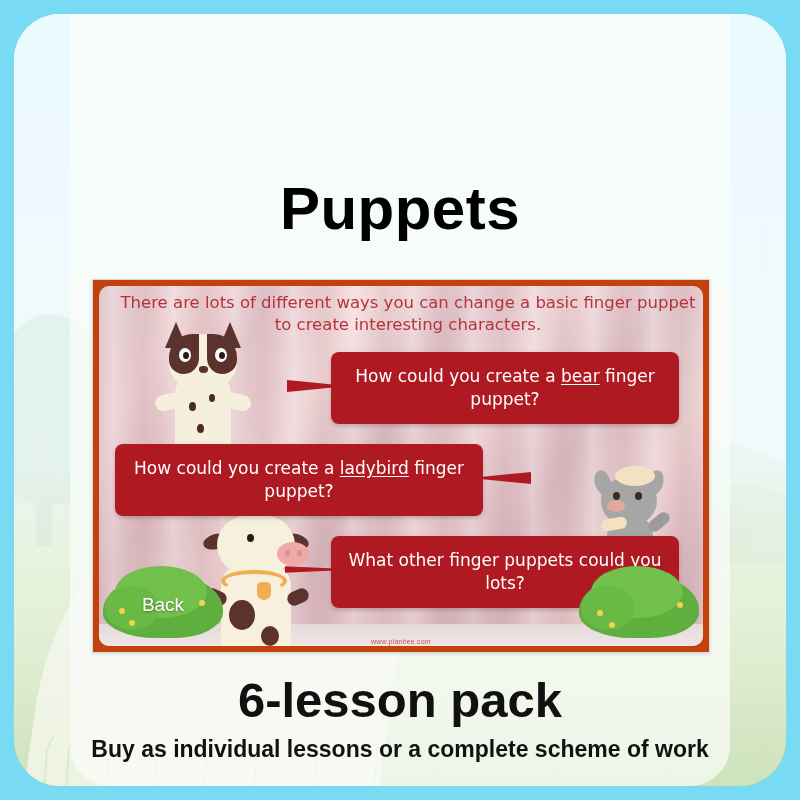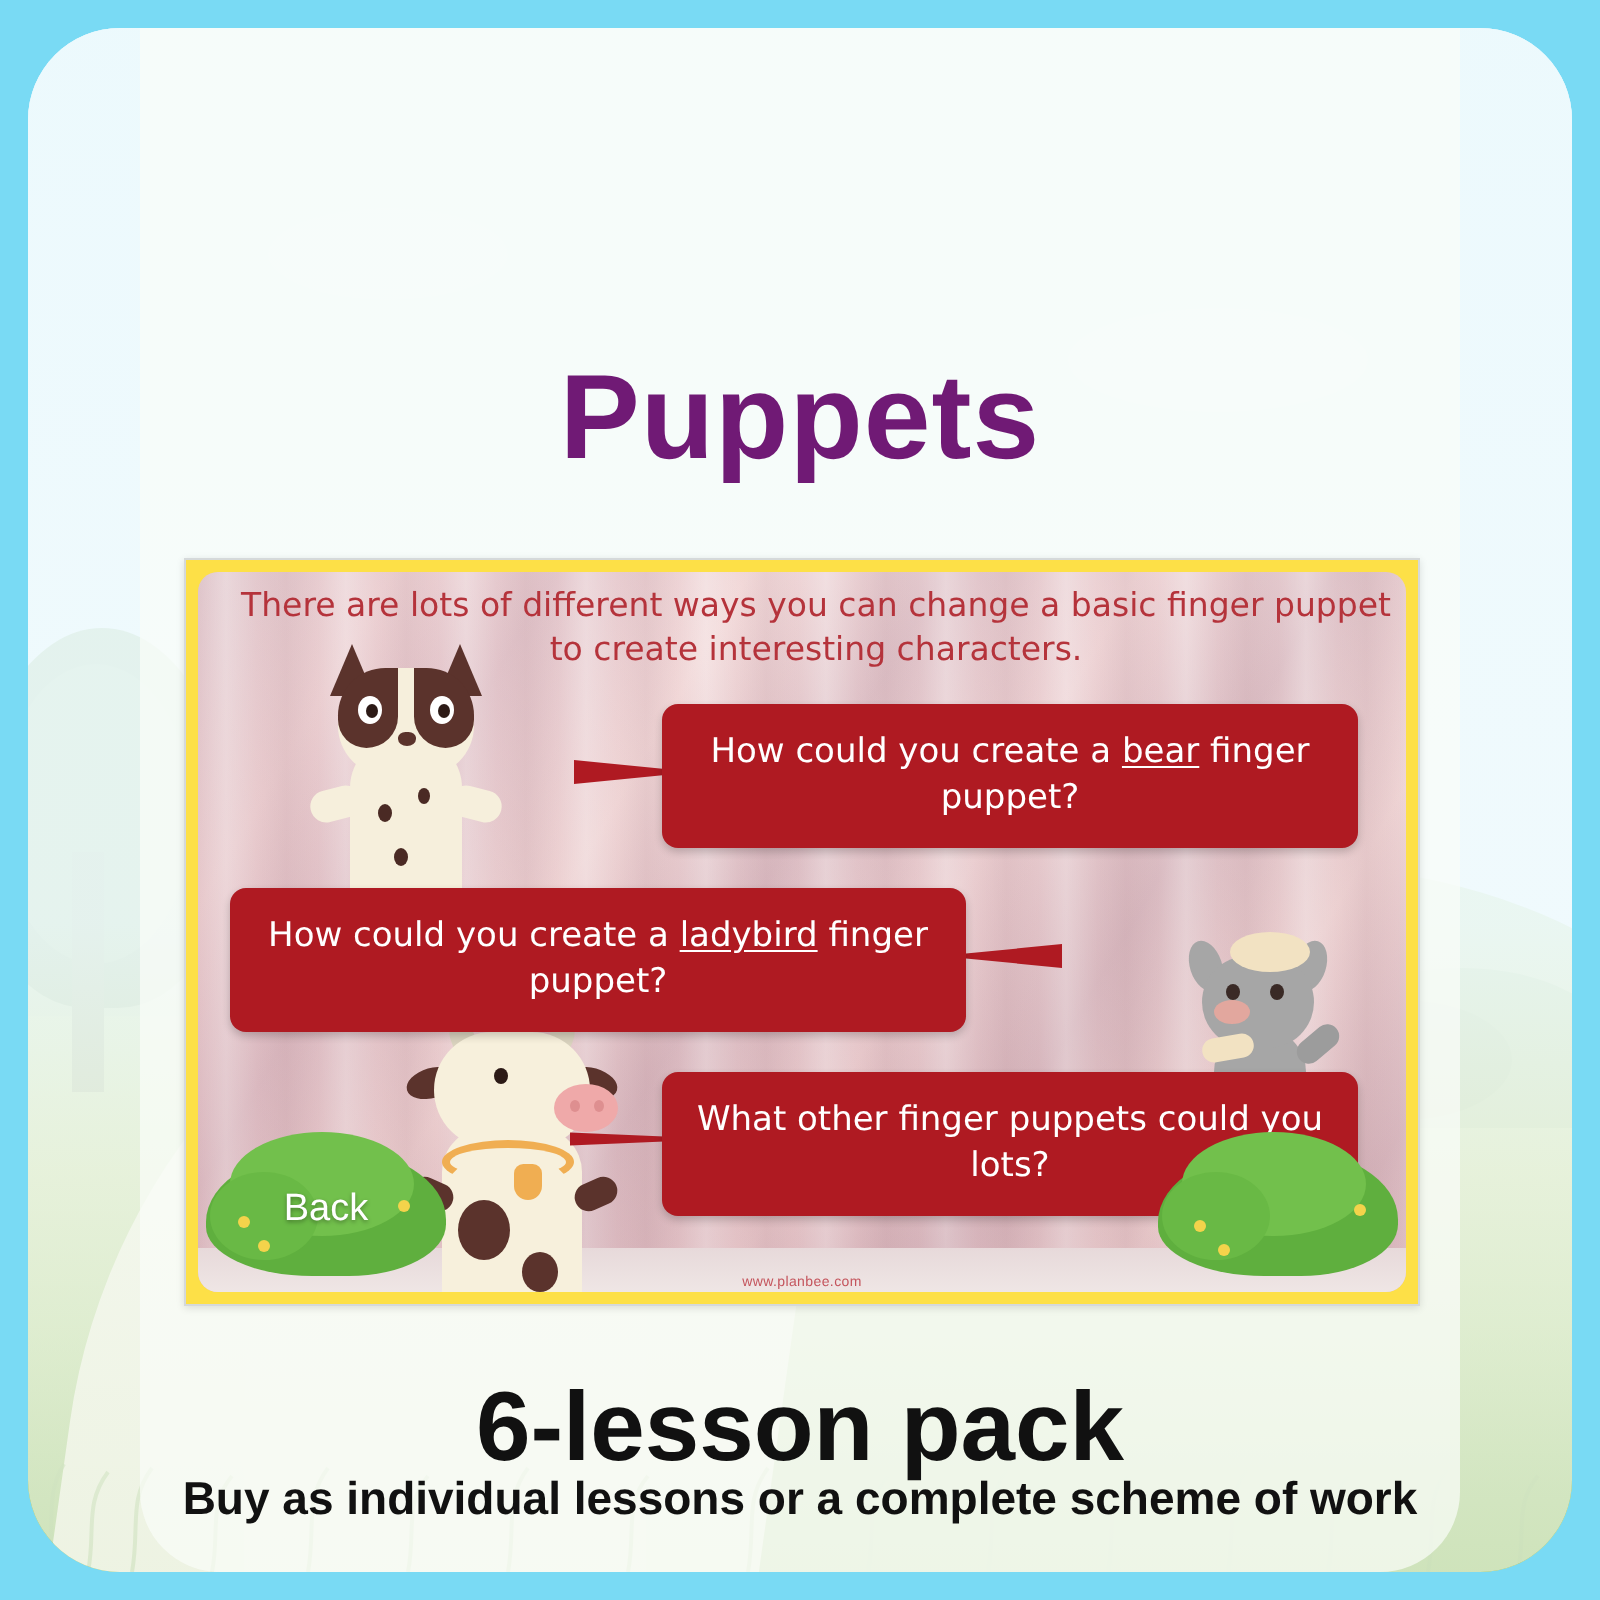--- a/index.html
+++ b/index.html
@@ -61,27 +61,27 @@
   .veil-center{position:absolute;left:56px;top:0;width:660px;height:772px;
        background:rgba(249,252,248,.72);border-radius:0 0 40px 40px;}
 
   
   .kicker{
     position:absolute;left:0;top:38px;width:772px;text-align:center;
     font-size:45px;font-weight:bold;color:#F5A81C;letter-spacing:.5px;
   }
   .maintitle{
     position:absolute;left:0;top:160px;width:772px;text-align:center;
-    font-size:60px;font-weight:bold;color:#701a75;letter-spacing:.5px;
+    font-size:60px;font-weight:bold;color:#000000;letter-spacing:.5px;
   }
 
   
   .slide-outer{
     position:absolute;left:78px;top:265px;width:618px;height:374px;
-    background:#fde047;border:1px solid #D5D9DA;
+    background:#c2410c;border:1px solid #D5D9DA;
     box-shadow:0 1px 4px rgba(0,0,0,.12);
     padding:6px;box-sizing:border-box;
   }
   .slide{
     position:relative;width:100%;height:100%;
     border-radius:10px;overflow:hidden;
     background:linear-gradient(120deg,#D8B8BF 0%,#E8C6C9 12%,#DCB9C0 22%,#F0D2D2 34%,#D9B7BE 46%,#EBCBCD 58%,#D7B5BC 70%,#EED0D0 82%,#D9B8BF 94%,#E3C3C7 100%);
   }
   
   .curtain{position:absolute;left:0;top:0;width:100%;height:100%;
@@ -195,21 +195,21 @@
   .berry{position:absolute;background:#F4D34B;border-radius:50%;width:6px;height:6px;}
   .navlabel{position:absolute;left:0;top:28px;width:120px;text-align:center;
     color:#FFFFFF;font-size:19px;font-family:Liberation Sans, sans-serif;
     text-shadow:0 1px 2px rgba(0,0,0,.35);}
   .watermark{position:absolute;left:0;bottom:1px;width:100%;text-align:center;
     font-size:7px;color:#C4545C;letter-spacing:.2px;}
 
   
   .packline{
     position:absolute;left:0;top:658px;width:772px;text-align:center;
-    font-size:49px;font-weight:bold;color:#111111;margin-top:14px;
+    font-size:49px;font-weight:bold;color:#111111;
   }
   .buyline{
     position:absolute;left:0;top:722px;width:772px;text-align:center;
     font-size:23px;font-weight:bold;color:#111111;
   }
 </style>
 </head>
 <body>
 
 <div class="frame">

